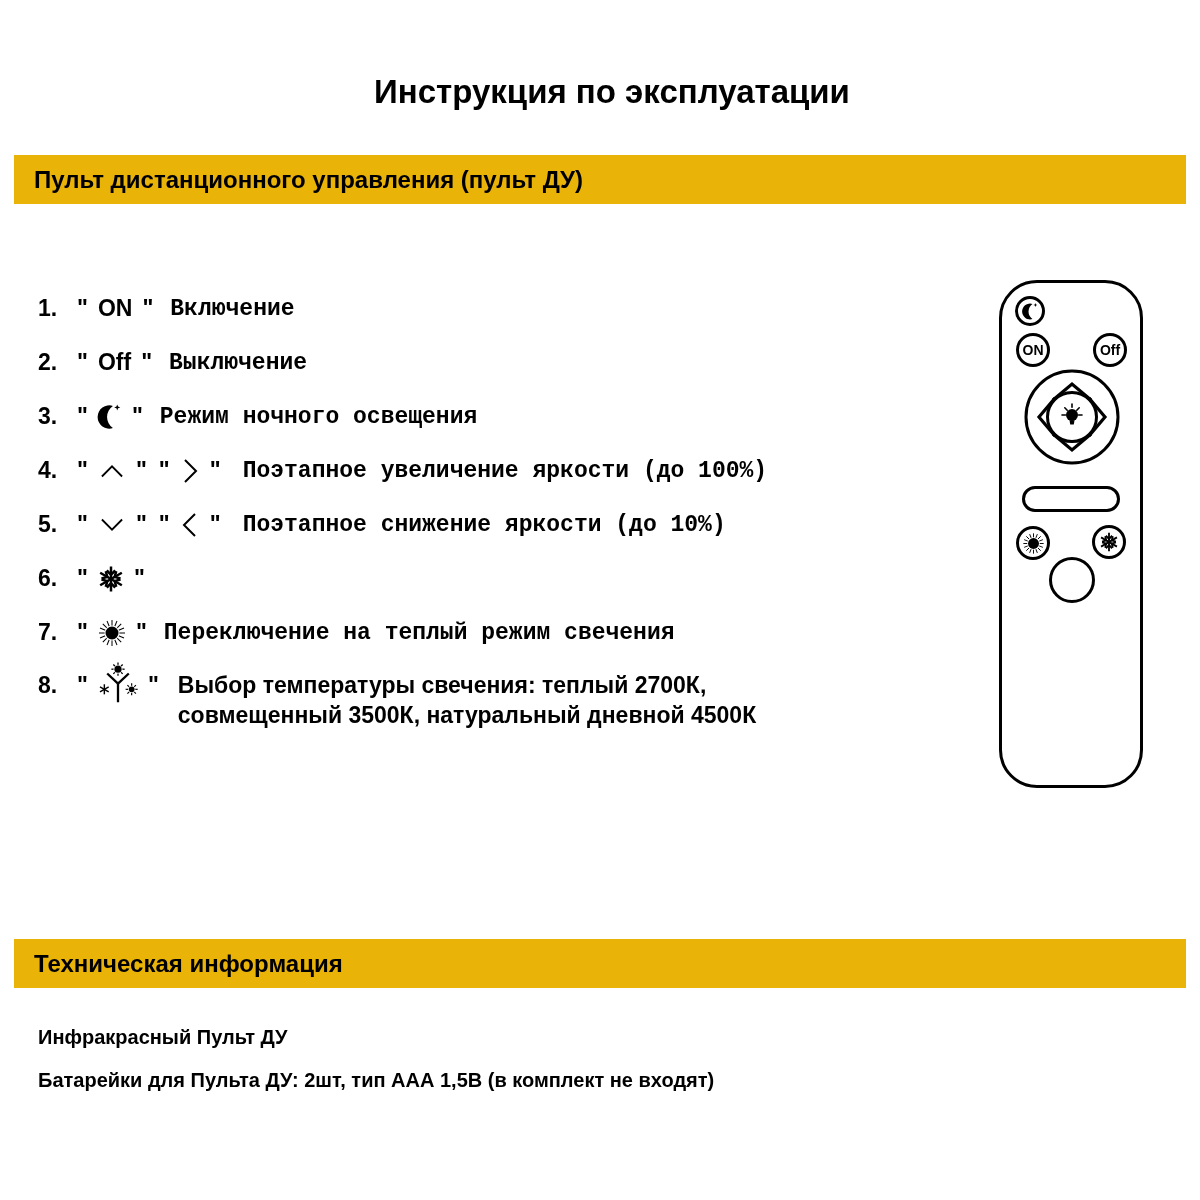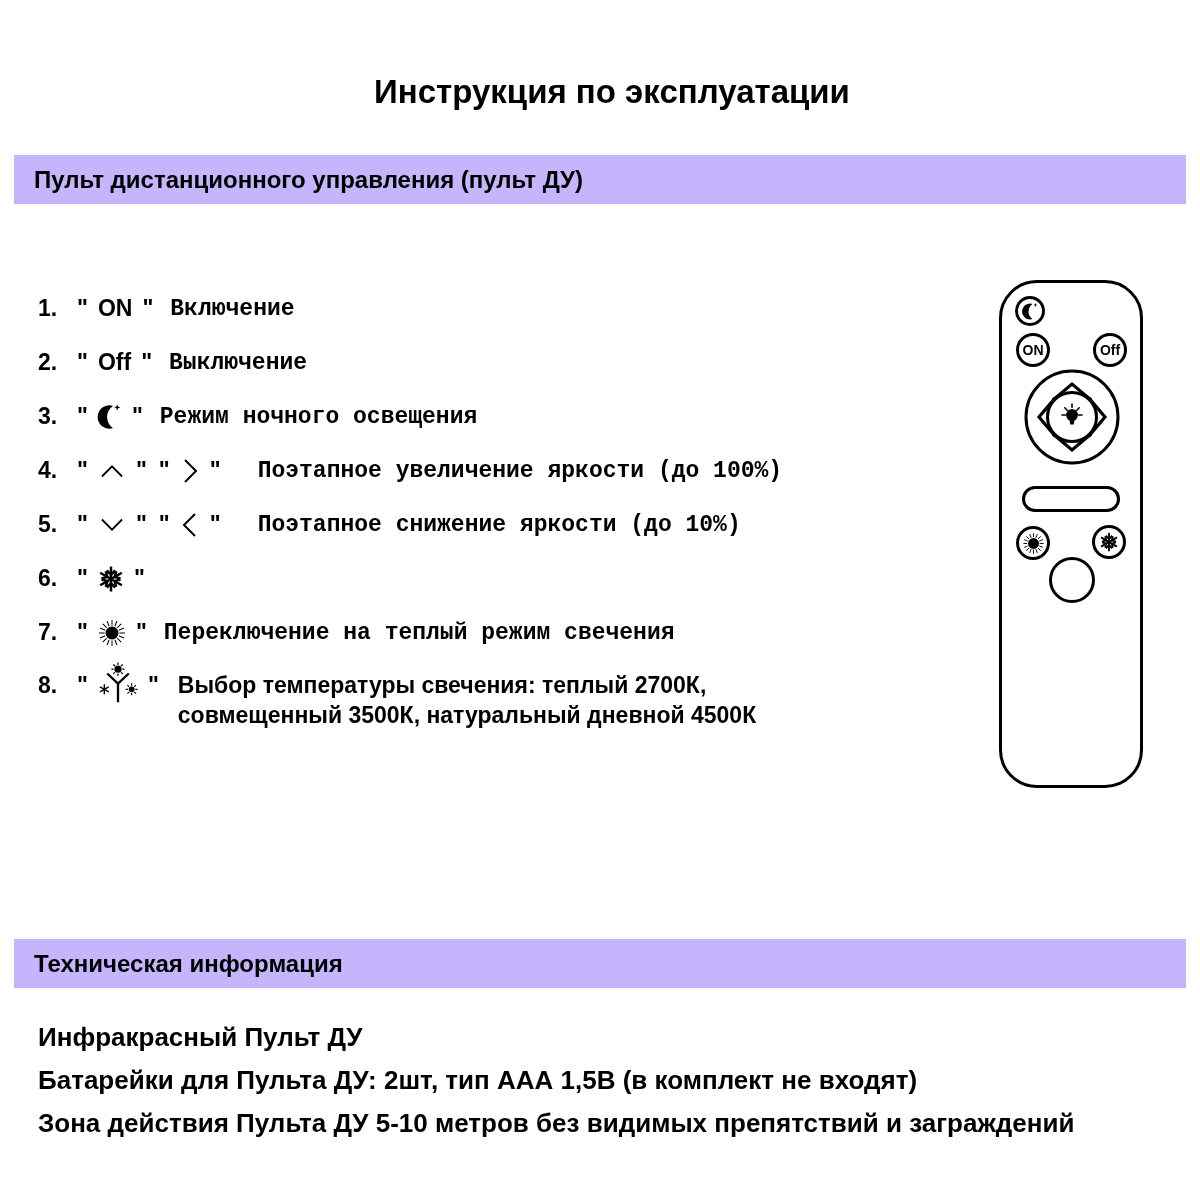--- a/index.html
+++ b/index.html
@@ -12,35 +12,35 @@
 
   
   .page-title {
     position:absolute; top:72px; left:12px; width:1200px;
     text-align:center; font-size:33px; line-height:40px;
   }
 
   
   .banner {
     position:absolute; left:14px; width:1172px; height:49px;
-    background:#c4b5fd; display:flex; align-items:center;
+    background:#eab308; display:flex; align-items:center;
     padding-left:20px; box-sizing:border-box; font-size:24px;
   }
   #banner-remote { top:155px; }
   #banner-tech   { top:939px; }
 
   
   .list { position:absolute; left:38px; top:292px; width:910px; }
   .row { display:flex; align-items:center; height:33px; margin-bottom:21px; font-size:23px; white-space:nowrap; }
   .row .num { width:38px; flex:0 0 38px; }
   .q { margin:0 1px; }
   .sym { margin:0 9px; }
   .icon { display:inline-flex; margin:0 7px; flex:0 0 auto; }
   .lbl { margin-left:16px;font-family:Liberation Mono, monospace; }
-  .lbl-far { margin-left:36px; }
+  .lbl-far { margin-left:21px; }
   .grp-gap { width:10px; flex:0 0 10px; }
   .row-multiline { align-items:flex-start; height:auto; margin-bottom:0; line-height:30px; }
   .row-multiline .icon { align-self:flex-start; margin-top:-8px; }
   .two-lines { margin-left:18px; white-space:normal; }
   .two-lines div { line-height:30px; }
 
   
   .remote {
     position:absolute; left:999px; top:280px; width:144px; height:508px;
     border:3px solid #000; border-radius:38px; background:#fff; box-sizing:border-box;
@@ -56,21 +56,21 @@
   .rc-dpad  { left:21px; top:85px; width:98px; height:98px; }
   .rc-pill  {
     position:absolute; left:20px; top:203px; width:98px; height:26px;
     border:3px solid #000; border-radius:14px; box-sizing:border-box; background:#fff;
   }
   .rc-warm  { left:14px; top:243px; width:34px; height:34px; }
   .rc-cold  { left:90px; top:242px; width:34px; height:34px; }
   .rc-power { left:47px; top:274px; width:46px; height:46px; }
 
   
-  .tech { position:absolute; left:38px; top:1022px; font-size:26px; }
+  .tech { position:absolute; left:38px; top:1022px; font-size:20px; }
   .tech p { margin:0 0 13px 0; height:30px; line-height:30px; }
 </style>
 </head>
 <body>
 
 <div class="page-title">Инструкция по эксплуатации</div>
 
 <div class="banner" id="banner-remote">
   <span>Пульт дистанционного управления (пульт ДУ)</span>
 </div>
@@ -328,14 +328,13 @@
   <div class="rc-circle rc-power"></div>
 </div>
 
 <div class="banner" id="banner-tech">
   <span>Техническая информация</span>
 </div>
 
 <div class="tech">
   <p>Инфракрасный Пульт ДУ</p>
   <p>Батарейки для Пульта ДУ: 2шт, тип ААА 1,5В (в комплект не входят)</p>
-  <p>Зона действия Пульта ДУ 5-10 метров без видимых препятствий и заграждений</p>
 </div>
 
 </body></html>

